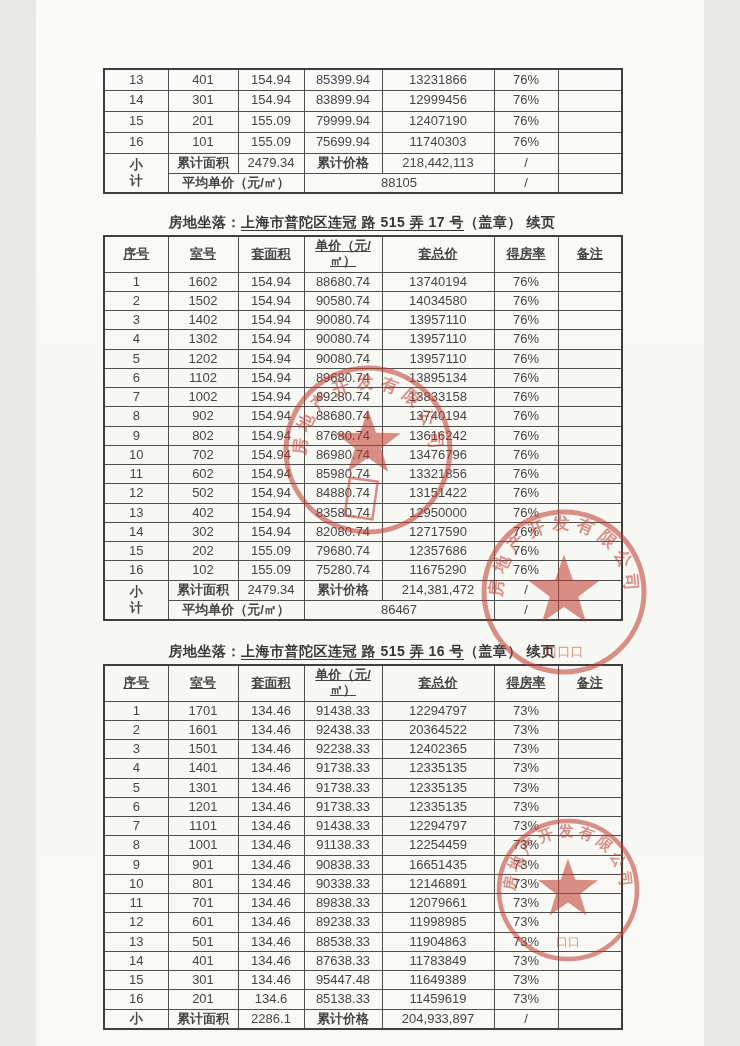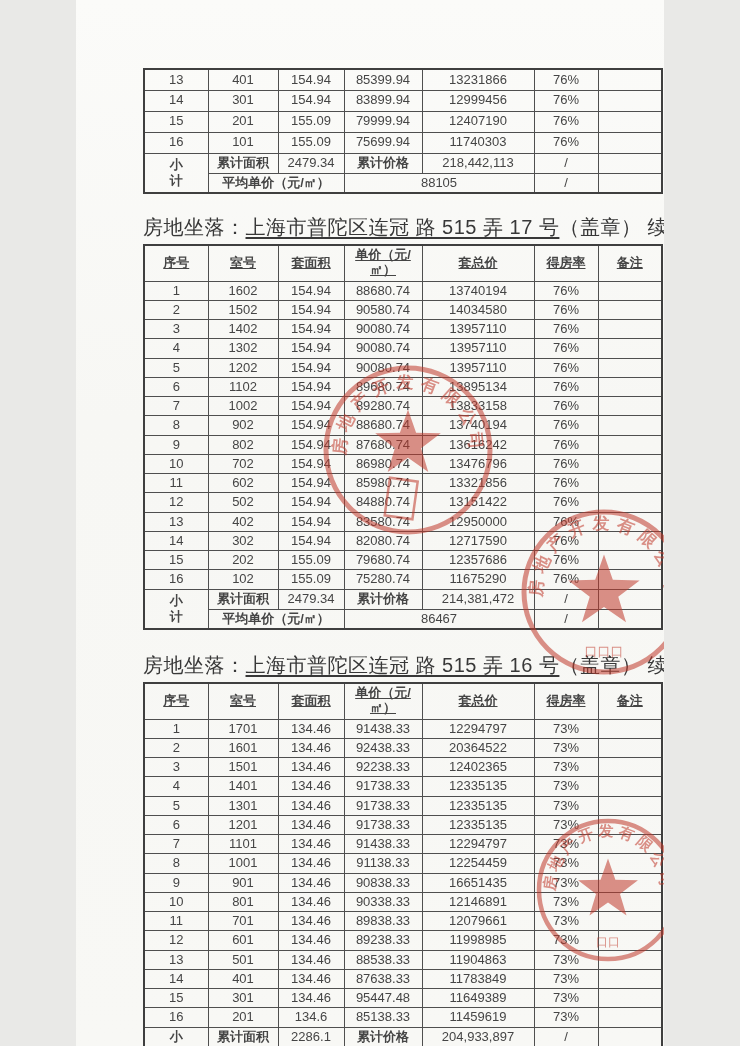--- a/index.html
+++ b/index.html
@@ -1,19 +1,19 @@
 <!DOCTYPE html>
 <html><head>
 <meta charset="utf-8">
 <style>
   * { margin:0; padding:0; box-sizing:border-box; }
   html,body { background:#e9e9e7; }
   .page {
     position:relative;
-    width:588px; height:1046px;
+    width:668px; height:1046px;
     margin:0 auto;
     background:linear-gradient(180deg,#fbfbf9 0%, #f7f7f4 40%, #f8f8f5 100%);
     overflow:hidden;
     font-family:"Liberation Sans","DejaVu Sans",sans-serif;
     color:#3c3c3c;
   }
   .doc-table {
     border-collapse:collapse;
     table-layout:fixed;
     width:518px;
@@ -42,21 +42,21 @@
     white-space:normal;
     line-height:1.15;
     text-decoration:underline;
   }
   .sum-row td { height:20px; }
   .b { font-weight:bold; }
   .subtotal-cell { font-weight:bold; line-height:1.6; }
   .tbl-title {
     width:518px; margin:6px 0 3px 67px;
     text-align:center;
-    font-size:20px; font-weight:normal; color:#383838;
+    font-size:14px; font-weight:bold; color:#383838;
     letter-spacing:0.5px;
     white-space:nowrap;
   }
   .tbl-title .addr { text-decoration:underline; text-underline-offset:3px; }
   .spacer-top { height:68px; }
   .gap-mid { height:14px; }
   .gap-bot { height:16px; }
   
   .stamp { position:absolute; pointer-events:none; }
   .stamp svg { display:block; }

